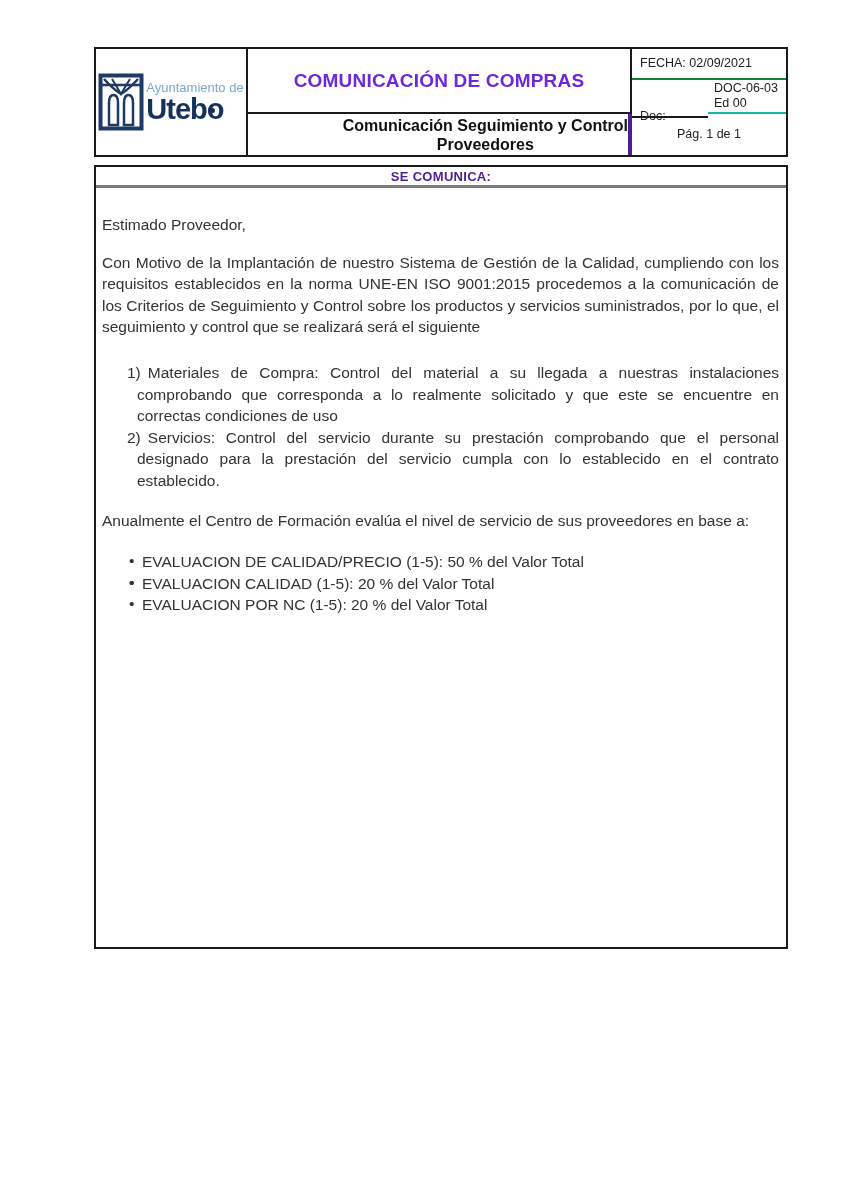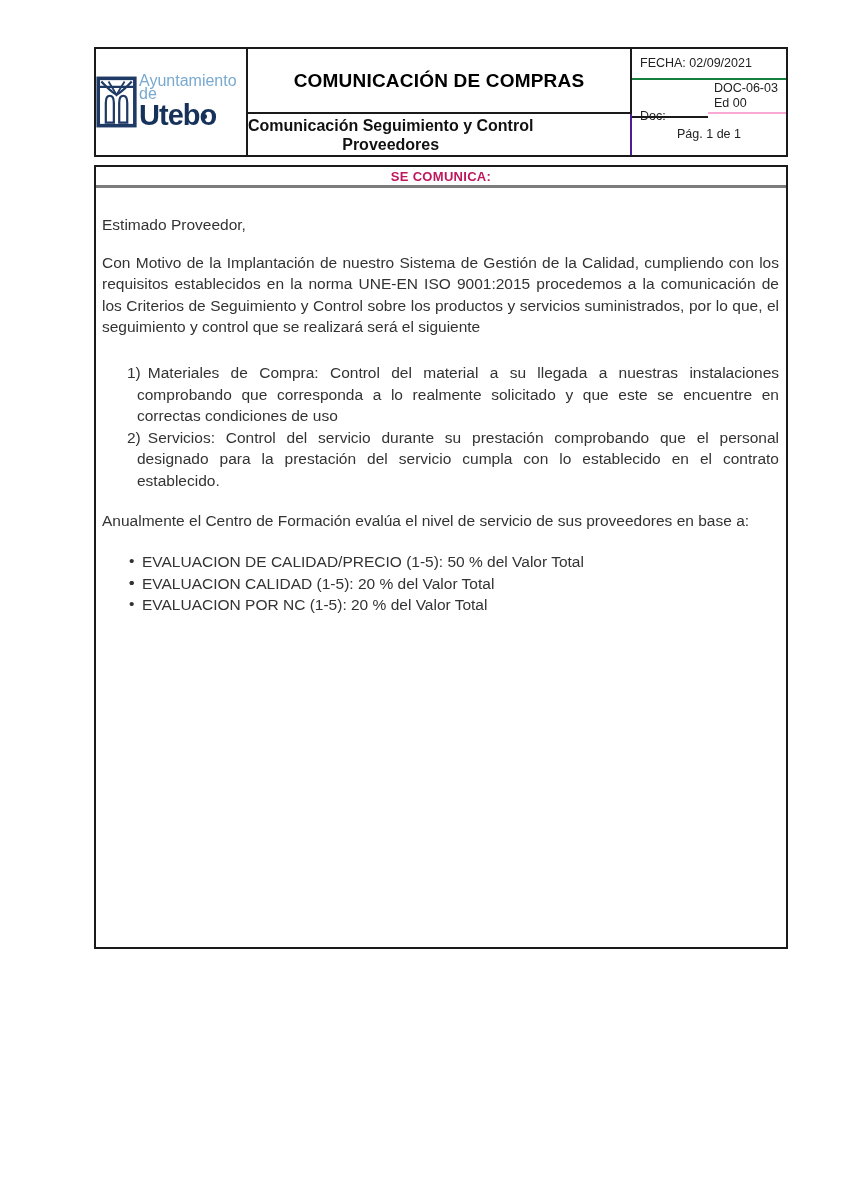--- a/index.html
+++ b/index.html
@@ -14,52 +14,52 @@
     position:absolute; left:94px; top:47px; width:694px; height:110px;
     display:grid; grid-template-columns:152px 384px 76px 1fr;
     grid-template-rows:31px 34px 1fr;
     border:2px solid #1a1a1a; background:#fff;
   }
   .cell { display:flex; }
   .logo-cell { grid-column:1; grid-row:1/4; border-right:2px solid #1a1a1a;
     align-items:center; justify-content:center; }
   .logo-wrap { display:flex; align-items:center; }
   .logo-text { margin-left:2px; }
-  .logo-top { font-size:16px; color:#78a9cf; letter-spacing:0; line-height:13px; }
+  .logo-top { font-size:13px; color:#78a9cf; letter-spacing:0; line-height:13px; }
   .logo-name { position:relative; display:inline-block; font-size:29px; font-weight:bold;
     color:#16325a; letter-spacing:-1px; line-height:30px; }
   .logo-name::after { content:""; position:absolute; right:9px; top:14px; width:5px; height:5px;
     border-radius:50%; background:#16325a; }
   .title-cell { grid-column:2; grid-row:1/3; border-right:2px solid #1a1a1a;
     border-bottom:2px solid #1a1a1a; align-items:center; justify-content:center; }
-  .doc-title { font-size:19px; font-weight:bold; color:#000000; letter-spacing:0.2px; }
-  .subtitle-cell { grid-column:2; grid-row:3; border-right:2px solid #4c1d95;
-    align-items:center; justify-content:flex-start; }
+  .doc-title { font-size:19px; font-weight:bold; color:#6d28d9; letter-spacing:0.2px; }
+  .subtitle-cell { grid-column:2; grid-row:3; border-right:4px solid #4c1d95;
+    align-items:center; justify-content:flex-end;padding-left:15px; }
   .doc-subtitle { font-size:16px; font-weight:bold; color:#111; text-align:center;
     white-space:pre-line; line-height:19px; }
   .fecha-cell { grid-column:3/5; grid-row:1; border-bottom:2px solid #15803d;
     align-items:center; padding-left:8px; }
   .doc-label-cell { grid-column:3; grid-row:2; border-right:2px solid #1a1a1a;
     border-bottom:2px solid #1a1a1a; align-items:center; padding-left:8px;margin-top:36px; }
-  .doc-code-cell { grid-column:4; grid-row:2; border-bottom:2px solid #f9a8d4;
+  .doc-code-cell { grid-column:4; grid-row:2; border-bottom:2px solid #14b8a6;
     align-items:center; padding-left:6px; }
   .pag-cell { grid-column:3/5; grid-row:3; align-items:center; justify-content:center; }
   .meta-text { font-size:12.5px; color:#222; line-height:15px; }
   .pre { white-space:pre-line; }
 
   
   .main-box {
     position:absolute; left:94px; top:165px; width:694px; height:784px;
     border:2px solid #1a1a1a; background:#fff;
   }
   .se-bar {
     height:21px; border-bottom:3px solid #7d7d7d;
     display:flex; align-items:center; justify-content:center;
   }
-  .se-label { font-size:13px; font-weight:bold; color:#be185d; letter-spacing:0.3px; }
+  .se-label { font-size:13px; font-weight:bold; color:#4c1d95; letter-spacing:0.3px; }
 
   .body-content { padding:26px 7px 0 6px; font-size:15.5px; line-height:21.6px; color:#333; }
   .salutation { margin-bottom:16px; }
   .intro { margin-bottom:24px; text-align:justify; }
   .olist { margin-bottom:18px; }
   .oitem { padding-left:35px; text-indent:-10px; text-align:justify; }
   .onum { margin-right:7px; }
   .eval-intro { margin-bottom:20px; }
   .blist { margin-bottom:20px; }
   .bitem { position:relative; padding-left:40px; }

